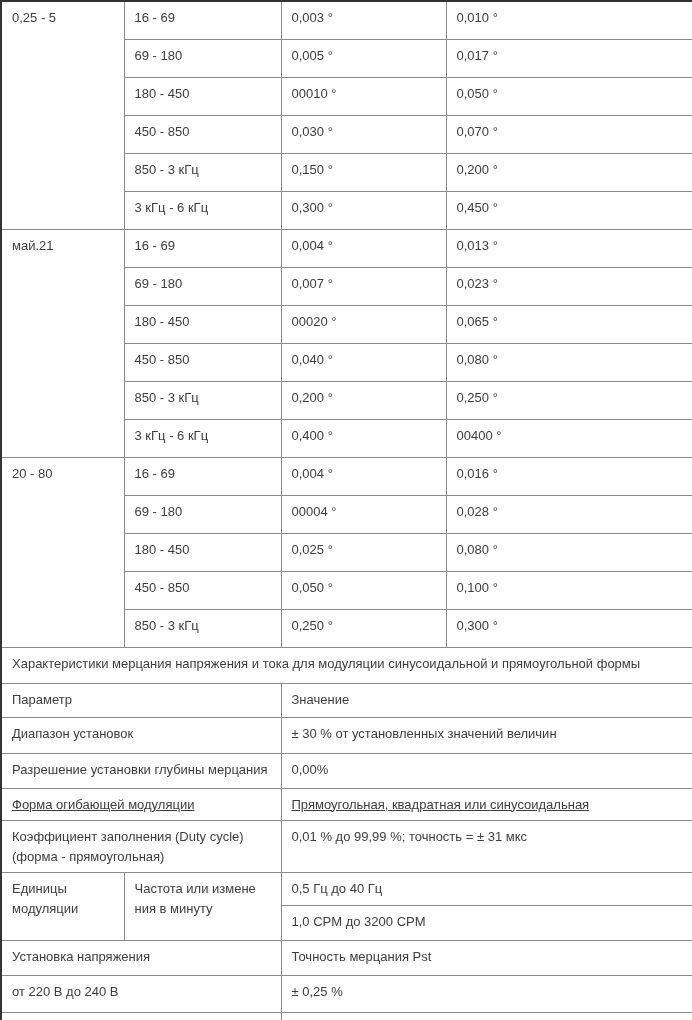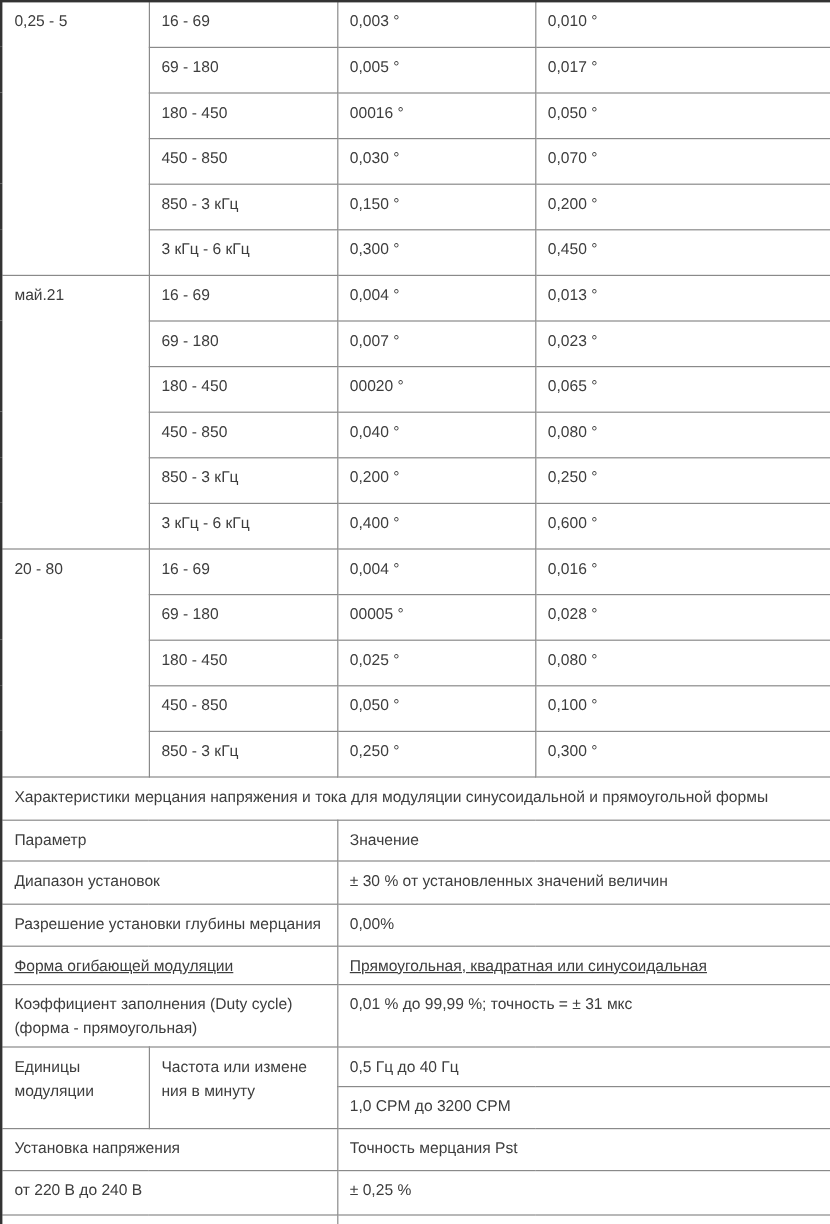--- a/index.html
+++ b/index.html
@@ -52,21 +52,21 @@
       <td>0,003 °</td>
       <td>0,010 °</td>
     </tr>
     <tr class="ur">
       <td>69 - 180</td>
       <td>0,005 °</td>
       <td>0,017 °</td>
     </tr>
     <tr class="ur">
       <td>180 - 450</td>
-      <td>00016 °</td>
+      <td>00010 °</td>
       <td>0,050 °</td>
     </tr>
     <tr class="ur">
       <td>450 - 850</td>
       <td>0,030 °</td>
       <td>0,070 °</td>
     </tr>
     <tr class="ur">
       <td>850 - 3 кГц</td>
       <td>0,150 °</td>
@@ -100,32 +100,32 @@
       <td>0,080 °</td>
     </tr>
     <tr class="ur">
       <td>850 - 3 кГц</td>
       <td>0,200 °</td>
       <td>0,250 °</td>
     </tr>
     <tr class="ur">
       <td>3 кГц - 6 кГц</td>
       <td>0,400 °</td>
-      <td>0,600 °</td>
+      <td>00400 °</td>
     </tr>
 
     <tr class="ur">
       <td rowspan="5">20 - 80</td>
       <td>16 - 69</td>
       <td>0,004 °</td>
       <td>0,016 °</td>
     </tr>
     <tr class="ur">
       <td>69 - 180</td>
-      <td>00005 °</td>
+      <td>00004 °</td>
       <td>0,028 °</td>
     </tr>
     <tr class="ur">
       <td>180 - 450</td>
       <td>0,025 °</td>
       <td>0,080 °</td>
     </tr>
     <tr class="ur">
       <td>450 - 850</td>
       <td>0,050 °</td>

